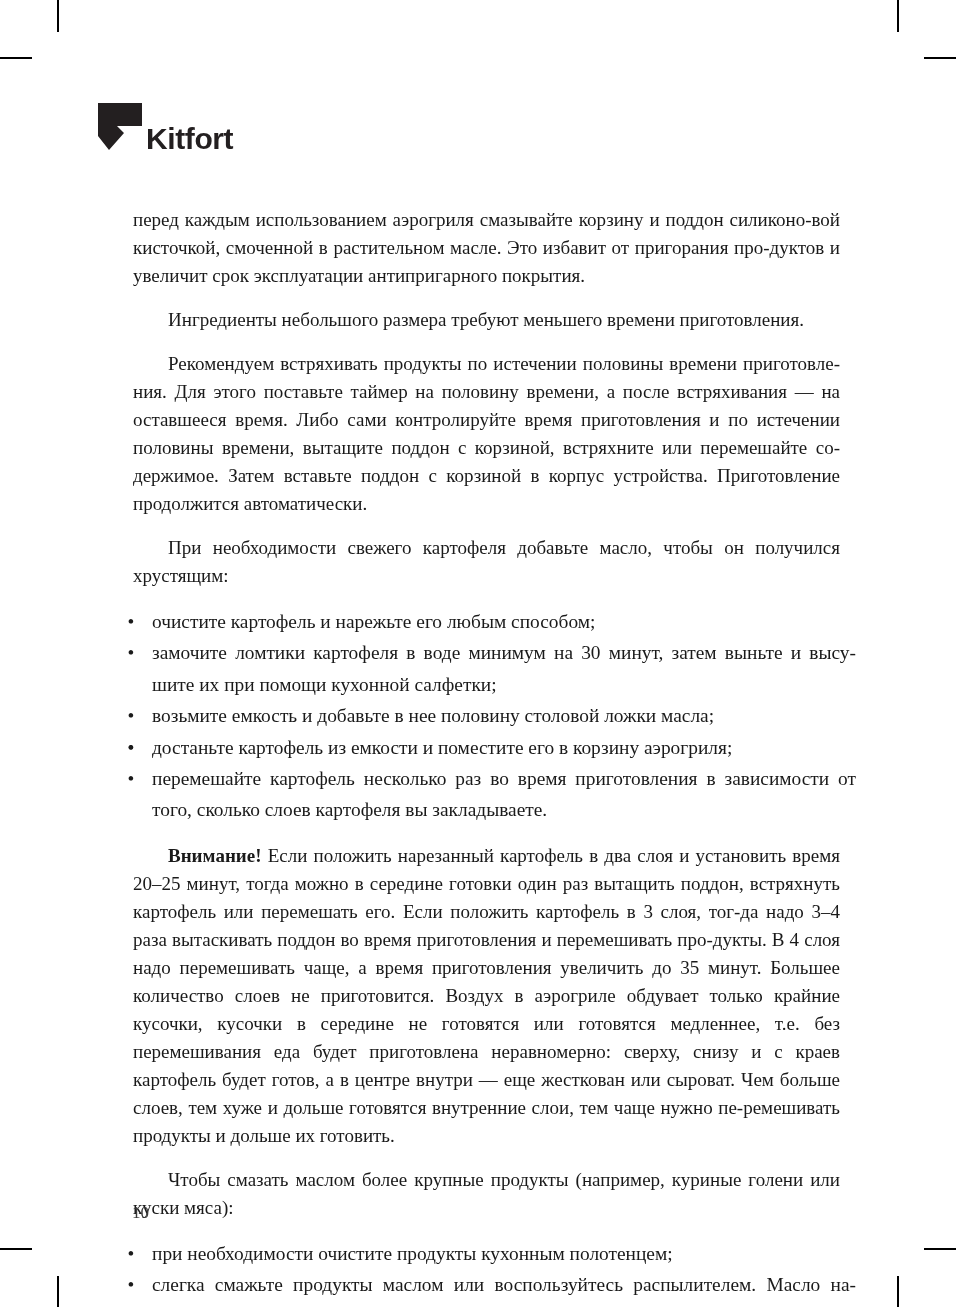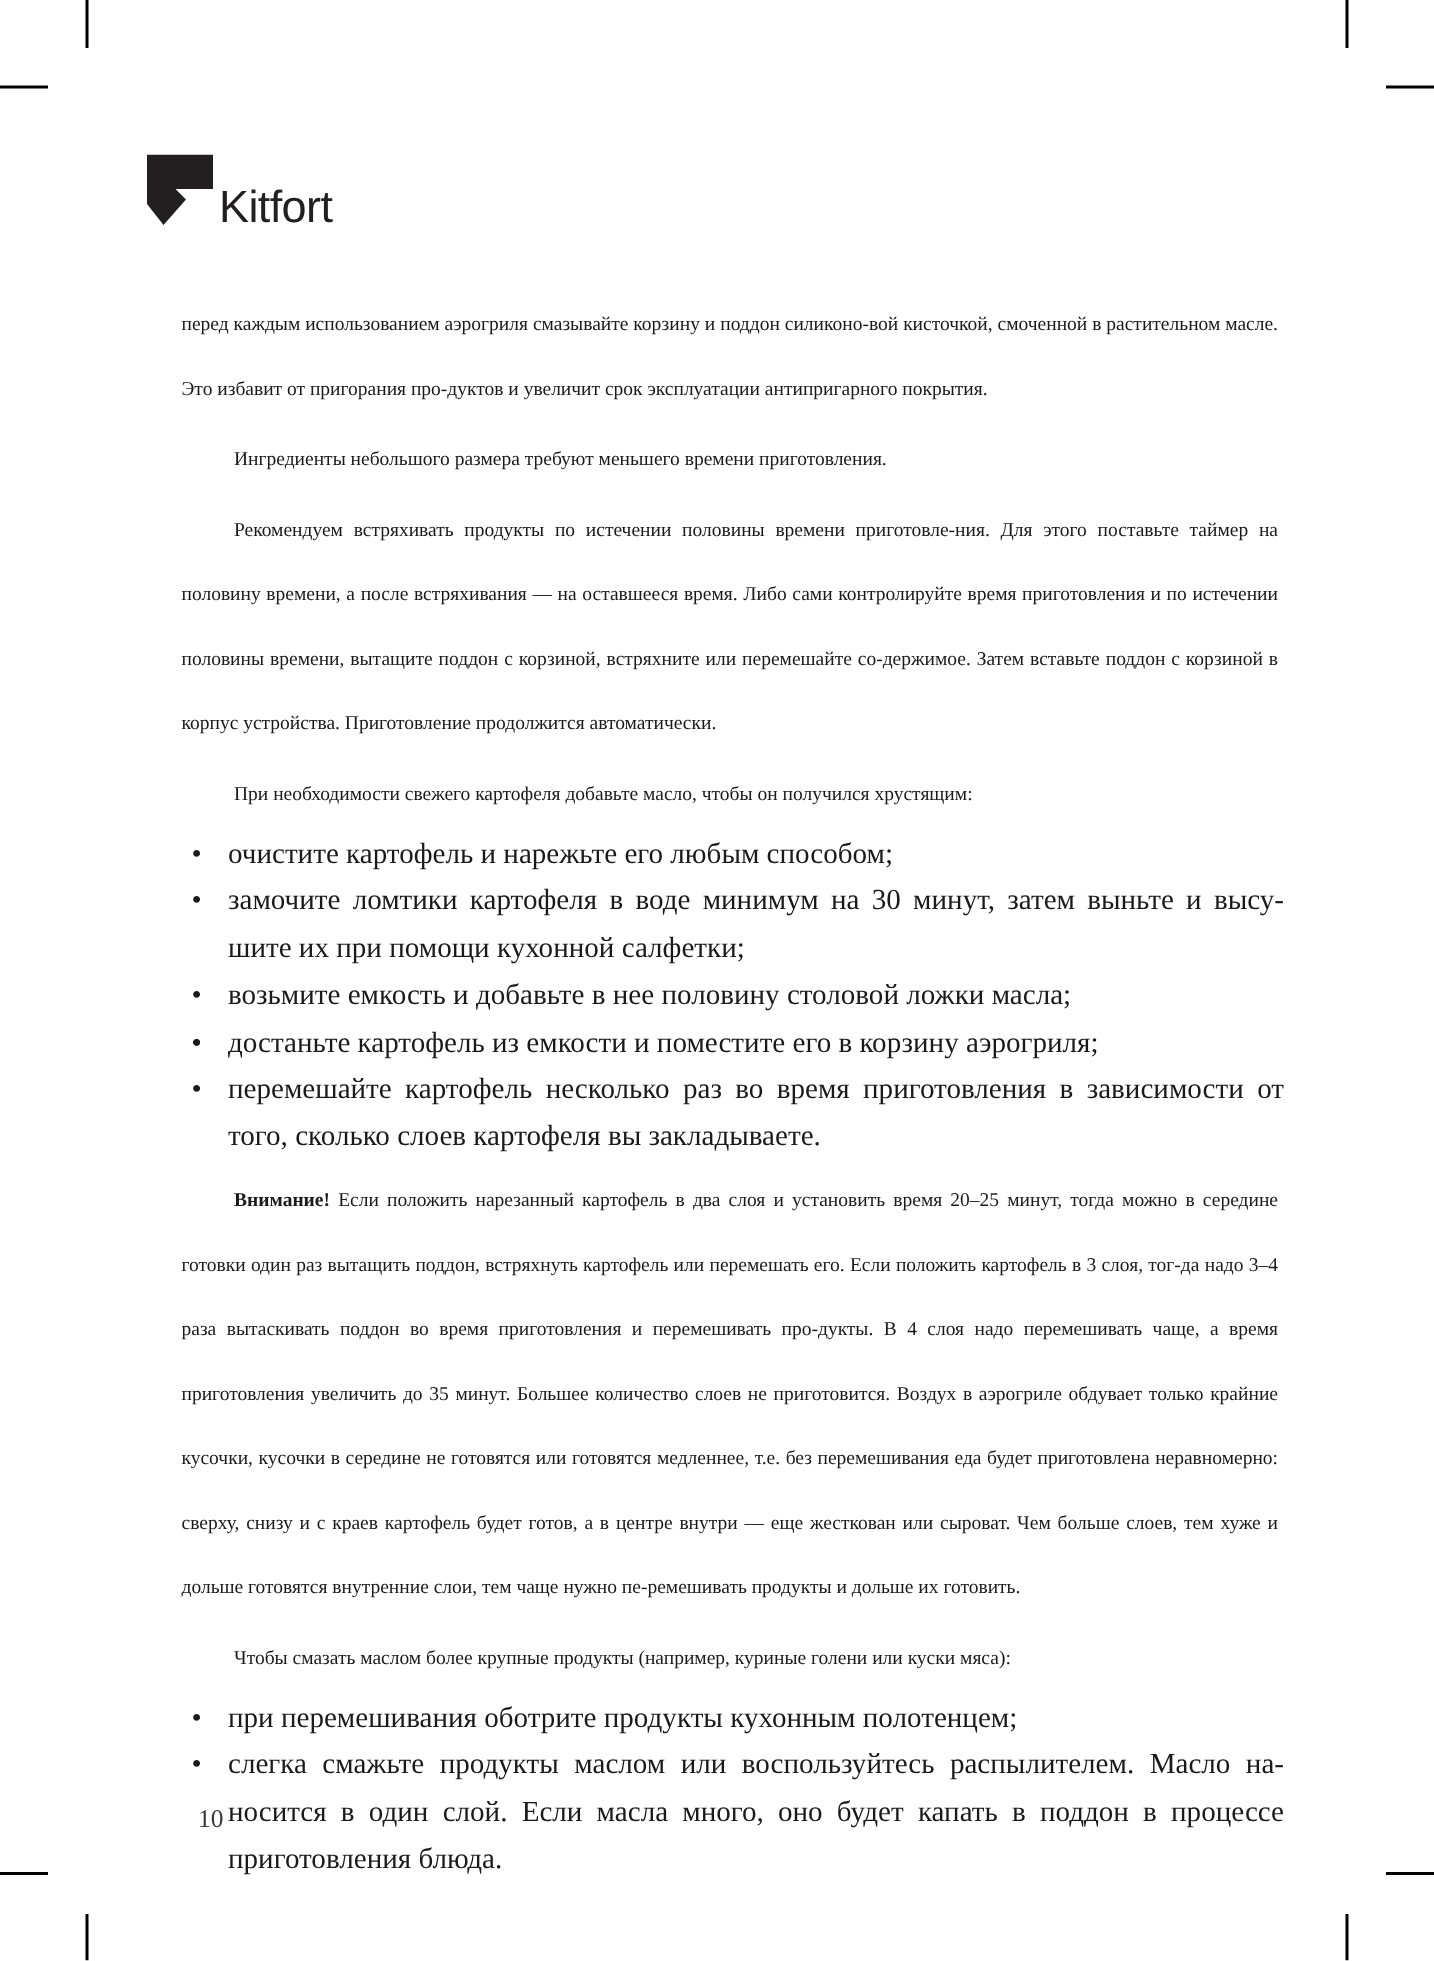--- a/index.html
+++ b/index.html
@@ -41,41 +41,41 @@
     display: flex;
     align-items: flex-end;
   }
   .logo-mark {
     width: 44px;
     height: 52px;
     display: block;
   }
   .logo-word {
     font-family: "Liberation Sans", "DejaVu Sans", sans-serif;
-    font-weight: normal;
+    font-weight: bold;
     font-size: 30px;
     letter-spacing: -0.4px;
     color: #231f20;
     line-height: 1;
     margin-left: 4px;
     margin-bottom: 1px;
   }
 
   
   .page-body {
     position: absolute;
     left: 117px;
     top: 190px;
     width: 739px;
   }
 
   p.para {
-    margin: 4px;
-    font-size: 13px;
-    line-height: 43px;
+    margin: 16px;
+    font-size: 19px;
+    line-height: 28px;
     text-align: justify;
     text-indent: 35px;
     hyphens: manual;
   }
   p.para.noindent { text-indent: 0; }
 
   ul.bullets {
     margin: 0;
     padding: 0;
     list-style: none;
@@ -171,21 +171,21 @@
 
   <p class="para">
     <span class="strong">Внимание!</span><span class="flow"> Если положить нарезанный картофель в два слоя и установить время 20–25 минут, тогда можно в середине готовки один раз вытащить поддон, встряхнуть картофель или перемешать его. Если положить картофель в 3 слоя, тог-да надо 3–4 раза вытаскивать поддон во время приготовления и перемешивать про-дукты. В 4 слоя надо перемешивать чаще, а время приготовления увеличить до 35 минут. Большее количество слоев не приготовится. Воздух в аэрогриле обдувает только крайние кусочки, кусочки в середине не готовятся или готовятся медленнее, т.е. без перемешивания еда будет приготовлена неравномерно: сверху, снизу и с краев картофель будет готов, а в центре внутри — еще жесткован или сыроват. Чем больше слоев, тем хуже и дольше готовятся внутренние слои, тем чаще нужно пе-ремешивать продукты и дольше их готовить.</span>
   </p>
 
   <p class="para">Чтобы смазать маслом более крупные продукты (например, куриные голени или куски мяса):</p>
 
   <ul class="bullets">
     <li>
       <span class="bullet-dot">•</span>
-      <span class="li-text">при перемешивания оботрите продукты кухонным полотенцем;</span>
+      <span class="li-text">при необходимости очистите продукты кухонным полотенцем;</span>
     </li>
     <li>
       <span class="bullet-dot">•</span>
       <span class="li-text">слегка смажьте продукты маслом или воспользуйтесь распылителем. Масло на-носится в один слой. Если масла много, оно будет капать в поддон в процессе приготовления блюда.</span>
     </li>
   </ul>
 
 </div>
 
 <div class="page-number">10</div>

